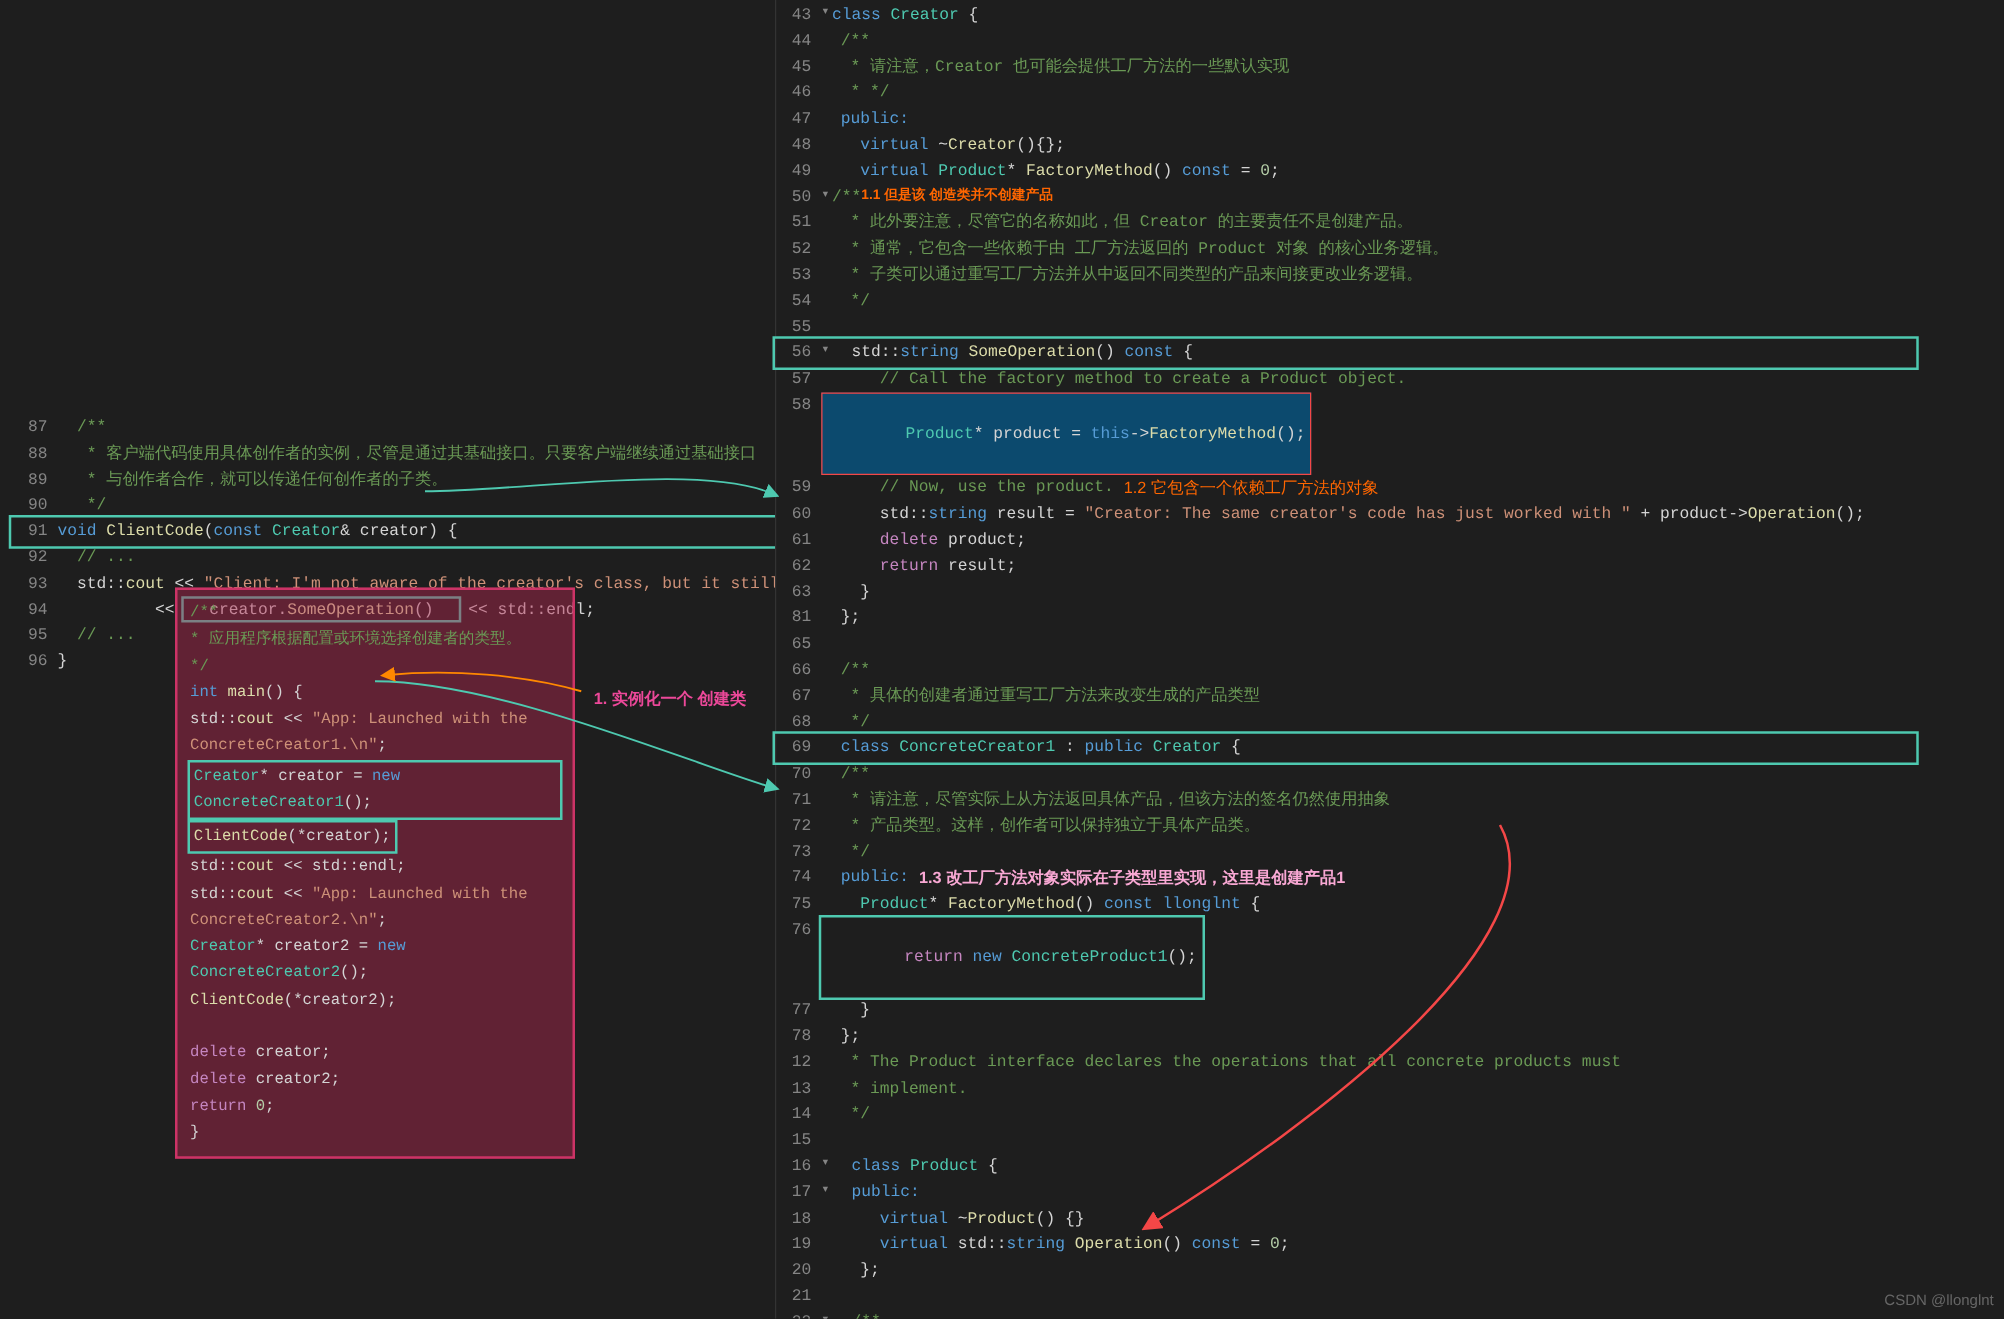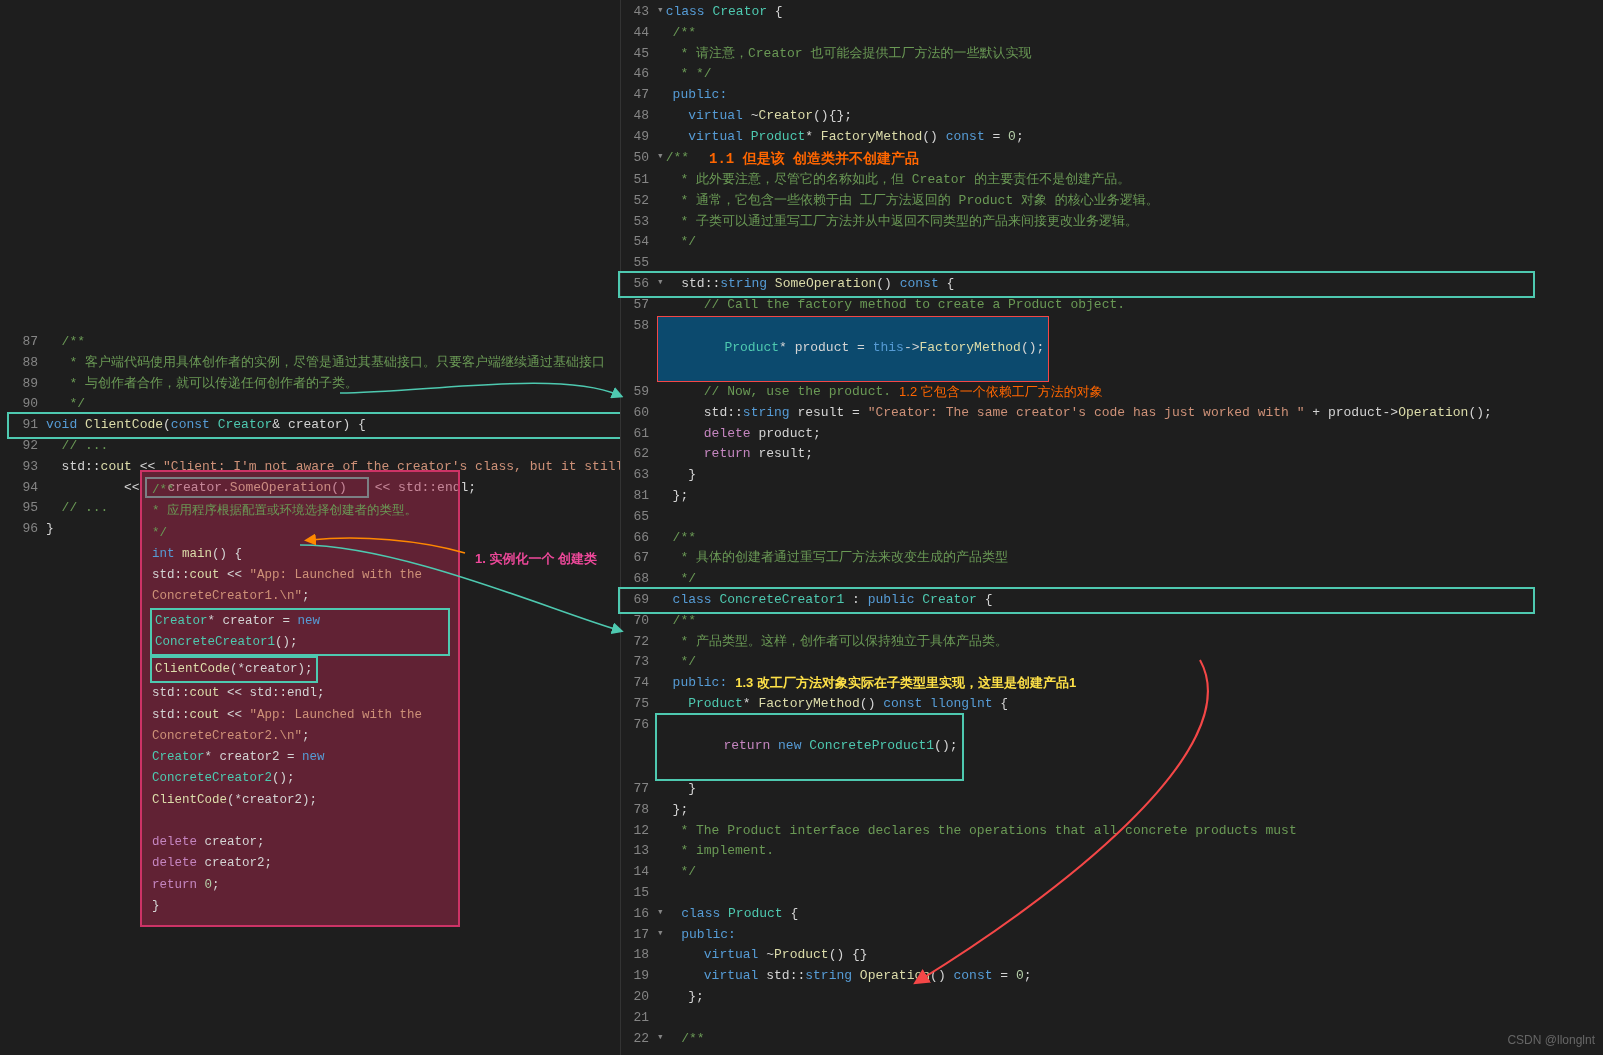--- a/index.html
+++ b/index.html
@@ -213,21 +213,21 @@
 
     <div class="code-line">
       <span class="line-num">49</span>
       <span>    <span class="kw">virtual</span> <span class="type">Product</span>* <span class="fn">FactoryMethod</span>() <span class="kw">const</span> = <span class="num">0</span>;</span>
     </div>
 
     <div class="code-line">
       <span class="line-num">50</span>
       <span class="collapse-icon">▾</span>
       <span class="cmt">/**</span>
-      <span style="margin-left:20px; color:#ff6600; font-family:Liberation Mono, monospace; font-weight:bold; font-size:14px;">1.1 但是该 创造类并不创建产品</span>
+      <span style="color:#ff6600; font-family:Liberation Sans, sans-serif; font-weight:bold; font-size:11px;">1.1 但是该 创造类并不创建产品</span>
     </div>
 
     <div class="code-line">
       <span class="line-num">51</span>
       <span class="cmt">   * 此外要注意，尽管它的名称如此，但 Creator 的主要责任不是创建产品。</span>
     </div>
 
     <div class="code-line">
       <span class="line-num">52</span>
       <span class="cmt">   * 通常，它包含一些依赖于由 工厂方法返回的 Product 对象 的核心业务逻辑。</span>
@@ -319,35 +319,39 @@
     <div class="code-line" style="outline:2px solid #4ec9b0; outline-offset:1px;">
       <span class="line-num">69</span>
       <span>  <span class="kw">class</span> <span class="type">ConcreteCreator1</span> : <span class="kw">public</span> <span class="type">Creator</span> {</span>
     </div>
 
     <div class="code-line">
       <span class="line-num">70</span>
       <span class="cmt">  /**</span>
     </div>
 
+    <div class="code-line">
+      <span class="line-num">71</span>
+      <span class="cmt">   * 请注意，尽管实际上从方法返回具体产品，但该方法的签名仍然使用抽象</span>
+    </div>
 
     <div class="code-line">
       <span class="line-num">72</span>
       <span class="cmt">   * 产品类型。这样，创作者可以保持独立于具体产品类。</span>
     </div>
 
     <div class="code-line">
       <span class="line-num">73</span>
       <span class="cmt">   */</span>
     </div>
 
     <div class="code-line">
       <span class="line-num">74</span>
       <span>  <span class="kw">public:</span></span>
-      <span style="margin-left:8px; color:#fde047; font-family:'Microsoft YaHei',sans-serif; font-weight:bold; font-size:13px;">1.3 改工厂方法对象实际在子类型里实现，这里是创建产品1</span>
+      <span style="margin-left:8px; color:#f9a8d4; font-family:'Microsoft YaHei',sans-serif; font-weight:bold; font-size:13px;">1.3 改工厂方法对象实际在子类型里实现，这里是创建产品1</span>
     </div>
 
     <div class="code-line">
       <span class="line-num">75</span>
       <span>    <span class="type">Product</span>* <span class="fn">FactoryMethod</span>() <span class="kw">const</span> <span class="kw">llonglnt</span> {</span>
     </div>
 
     <div class="code-line">
       <span class="line-num">76</span>
       <span style="outline:2px solid #4ec9b0; padding:1px 4px;">

